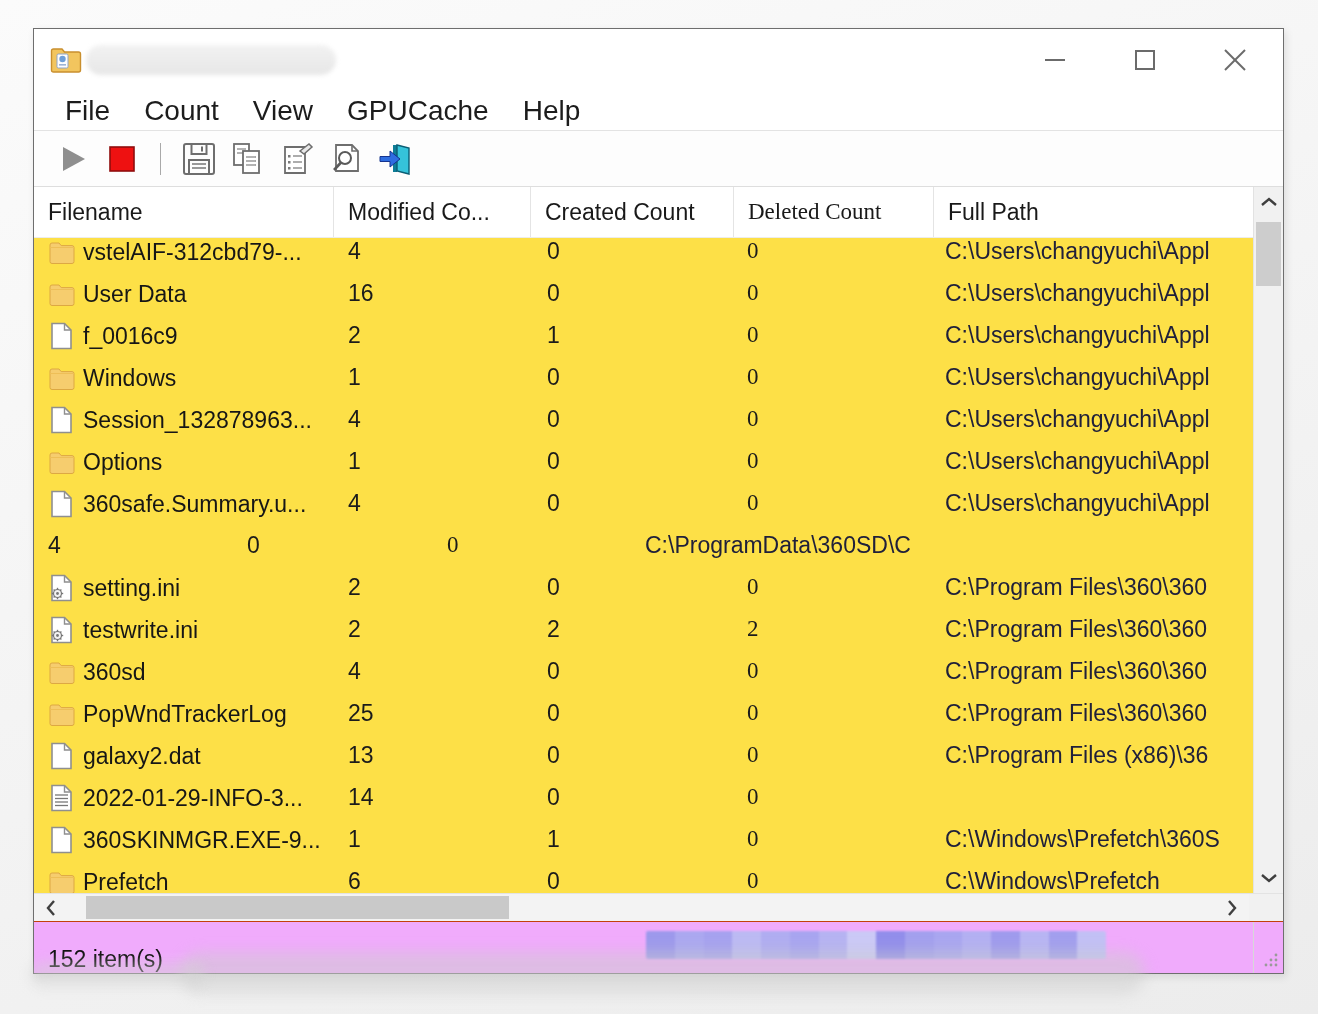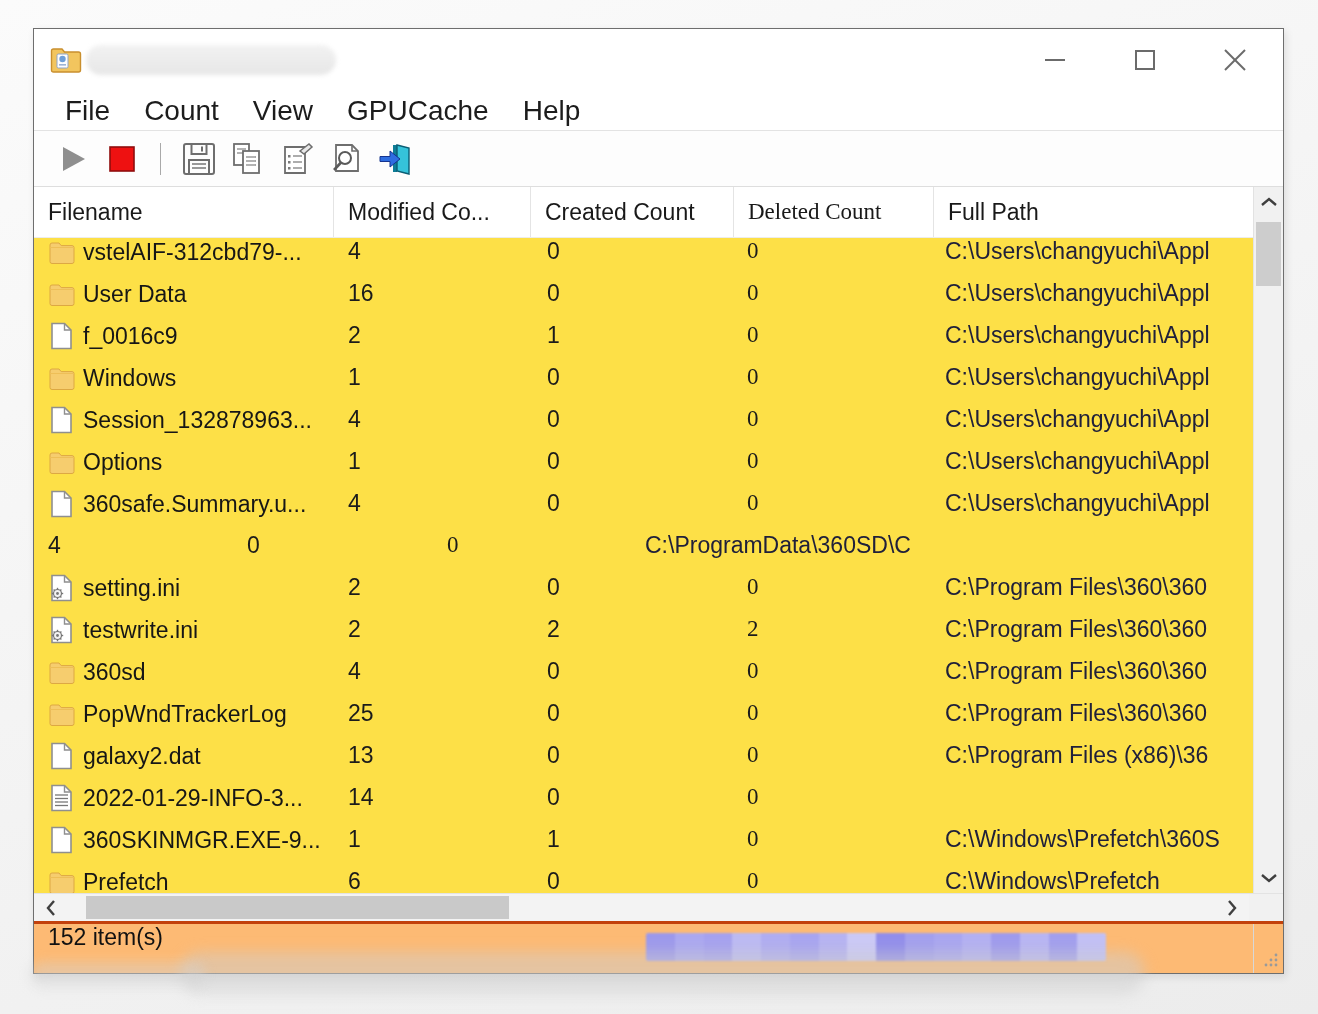--- a/index.html
+++ b/index.html
@@ -54,21 +54,21 @@
   .vs-arrow { height:30px; flex:0 0 30px; display:flex; align-items:center; justify-content:center; background:#f1f1f1; }
   .vs-track { flex:1 1 auto; position:relative; }
   .vs-thumb { position:absolute; left:2px; right:2px; top:5px; height:64px; background:#cdcdcd; }
   .vs-bottom { margin-top:auto; }
   .hscroll { height:28px; flex:0 0 28px; display:flex; border-top:1px solid #e3e3e3; background:#f3f3f3; }
   .hs-arrow { width:34px; flex:0 0 34px; display:flex; align-items:center; justify-content:center; }
   .hs-track { flex:1 1 auto; position:relative; }
   .hs-thumb { position:absolute; top:2px; bottom:2px; left:18px; width:423px; background:#c9c9c9; }
   .hs-corner { width:34px; flex:0 0 34px; background:#f1f1f1; }
   
-  .statusbar { height:52px; flex:0 0 52px; background:#fdba74; border-top:3px solid #c2410c; display:flex; align-items:flex-start; position:relative; }
+  .statusbar { height:52px; flex:0 0 52px; background:#f0abfc; border-top:1px solid #c2410c; display:flex; align-items:flex-end; position:relative; }
   .status-text { font-size:23px; color:#111; padding-left:14px; }
   .status-redacted { position:absolute; left:612px; top:9px; width:460px; height:28px; border-radius:2px; filter:blur(1px); }
   .status-grip-pane { margin-left:auto; width:30px; height:100%; border-left:1px solid #d8d8d8; position:relative; }
   .grip { position:absolute; right:4px; bottom:5px; }
   
   .watermark-blur { position:absolute; left:180px; top:952px; width:965px; height:42px; background:rgba(205,205,205,.50); border-radius:21px; filter:blur(7px); pointer-events:none; }
   .watermark-blur-left { position:absolute; left:30px; top:962px; width:175px; height:26px; background:rgba(210,210,210,.45); border-radius:13px; filter:blur(6px); pointer-events:none; }
 </style>
 </head>
 <body>

